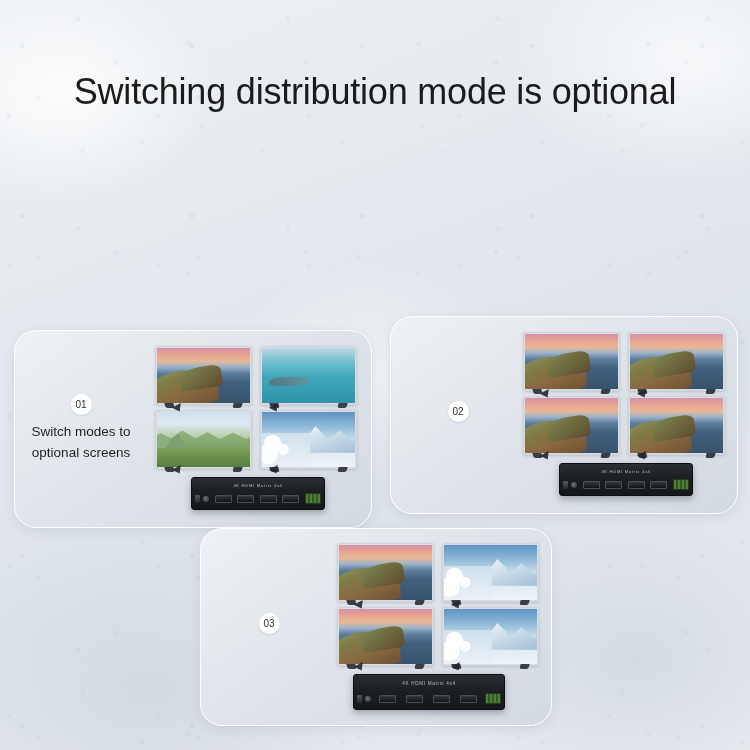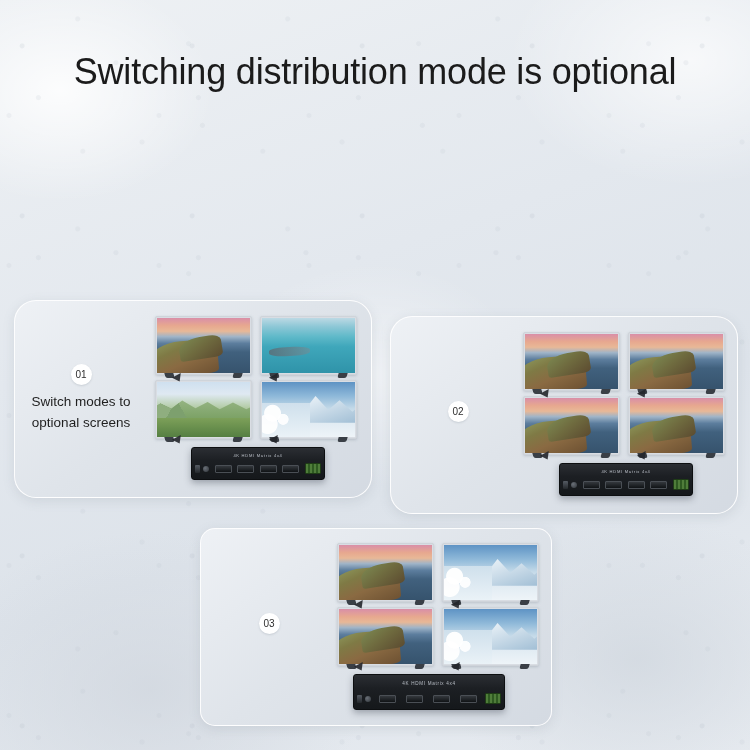--- a/index.html
+++ b/index.html
@@ -54,43 +54,44 @@
     width: 750px;
     text-align: center;
     z-index: 3;
   }
   #title {
     font-size: 36px;
     font-weight: 400;
     color: #1b1b1b;
     letter-spacing: -0.2px;
     line-height: 1.12;
+    margin-top: 20px;
   }
   #subtitle {
     margin: 10px auto 0;
     width: 700px;
     font-size: 14.5px;
     font-weight: 400;
     color: #2a2a2a;
     line-height: 1.5;
   }
 
   
   .card {
     position: absolute;
     border-radius: 22px;
     background: linear-gradient(145deg, #eef1f5 0%, #dfe4ea 48%, #d4dae2 100%);
     border: 1.5px solid rgba(255,255,255,0.92);
     box-shadow: 0 3px 12px rgba(110,122,138,0.16);
     z-index: 2;
     overflow: hidden;
   }
-  #card-01 { left: 14px;  top: 300px; width: 356px; height: 196px; }
+  #card-01 { left: 14px;  top: 330px; width: 356px; height: 196px; }
   #card-02 { left: 390px; top: 316px; width: 346px; height: 196px; }
-  #card-03 { left: 200px; top: 528px; width: 350px; height: 196px; border-radius: 15px; }
+  #card-03 { left: 200px; top: 528px; width: 350px; height: 196px; }
 
   .card-caption {
     position: absolute;
     left: 0;
     width: 132px;
     text-align: center;
     top: 50%;
     transform: translateY(-50%);
   }
   #card-02 .card-caption { width: 134px; }

